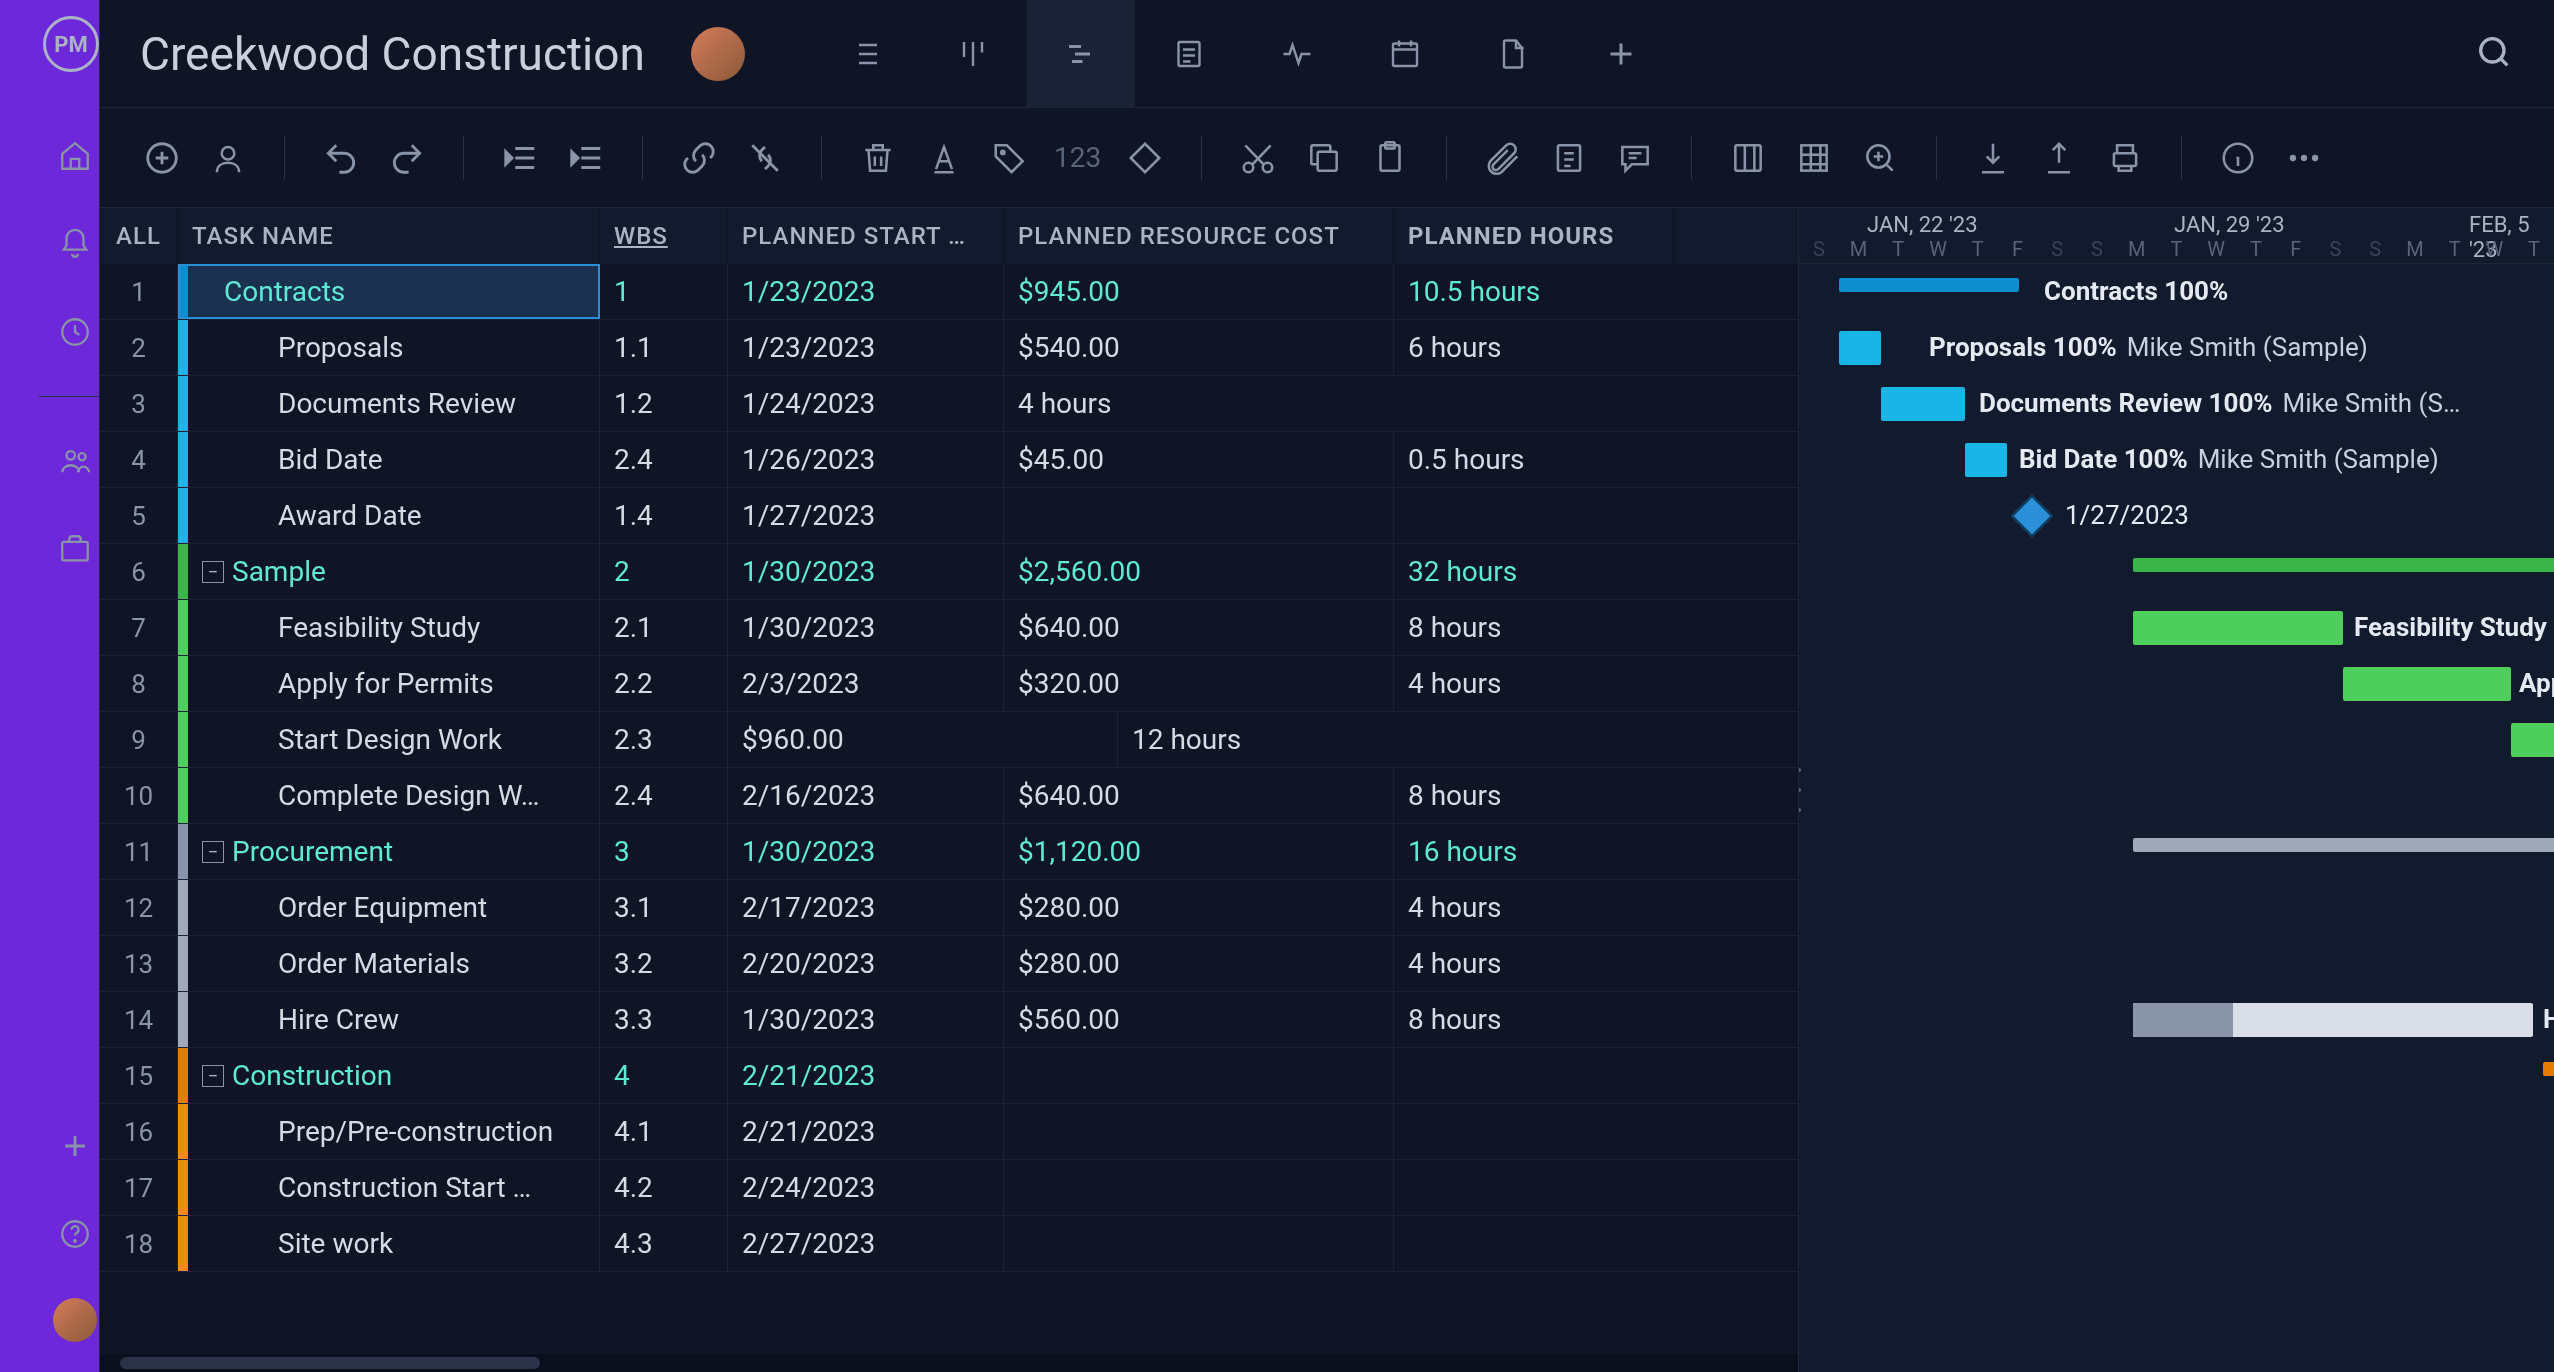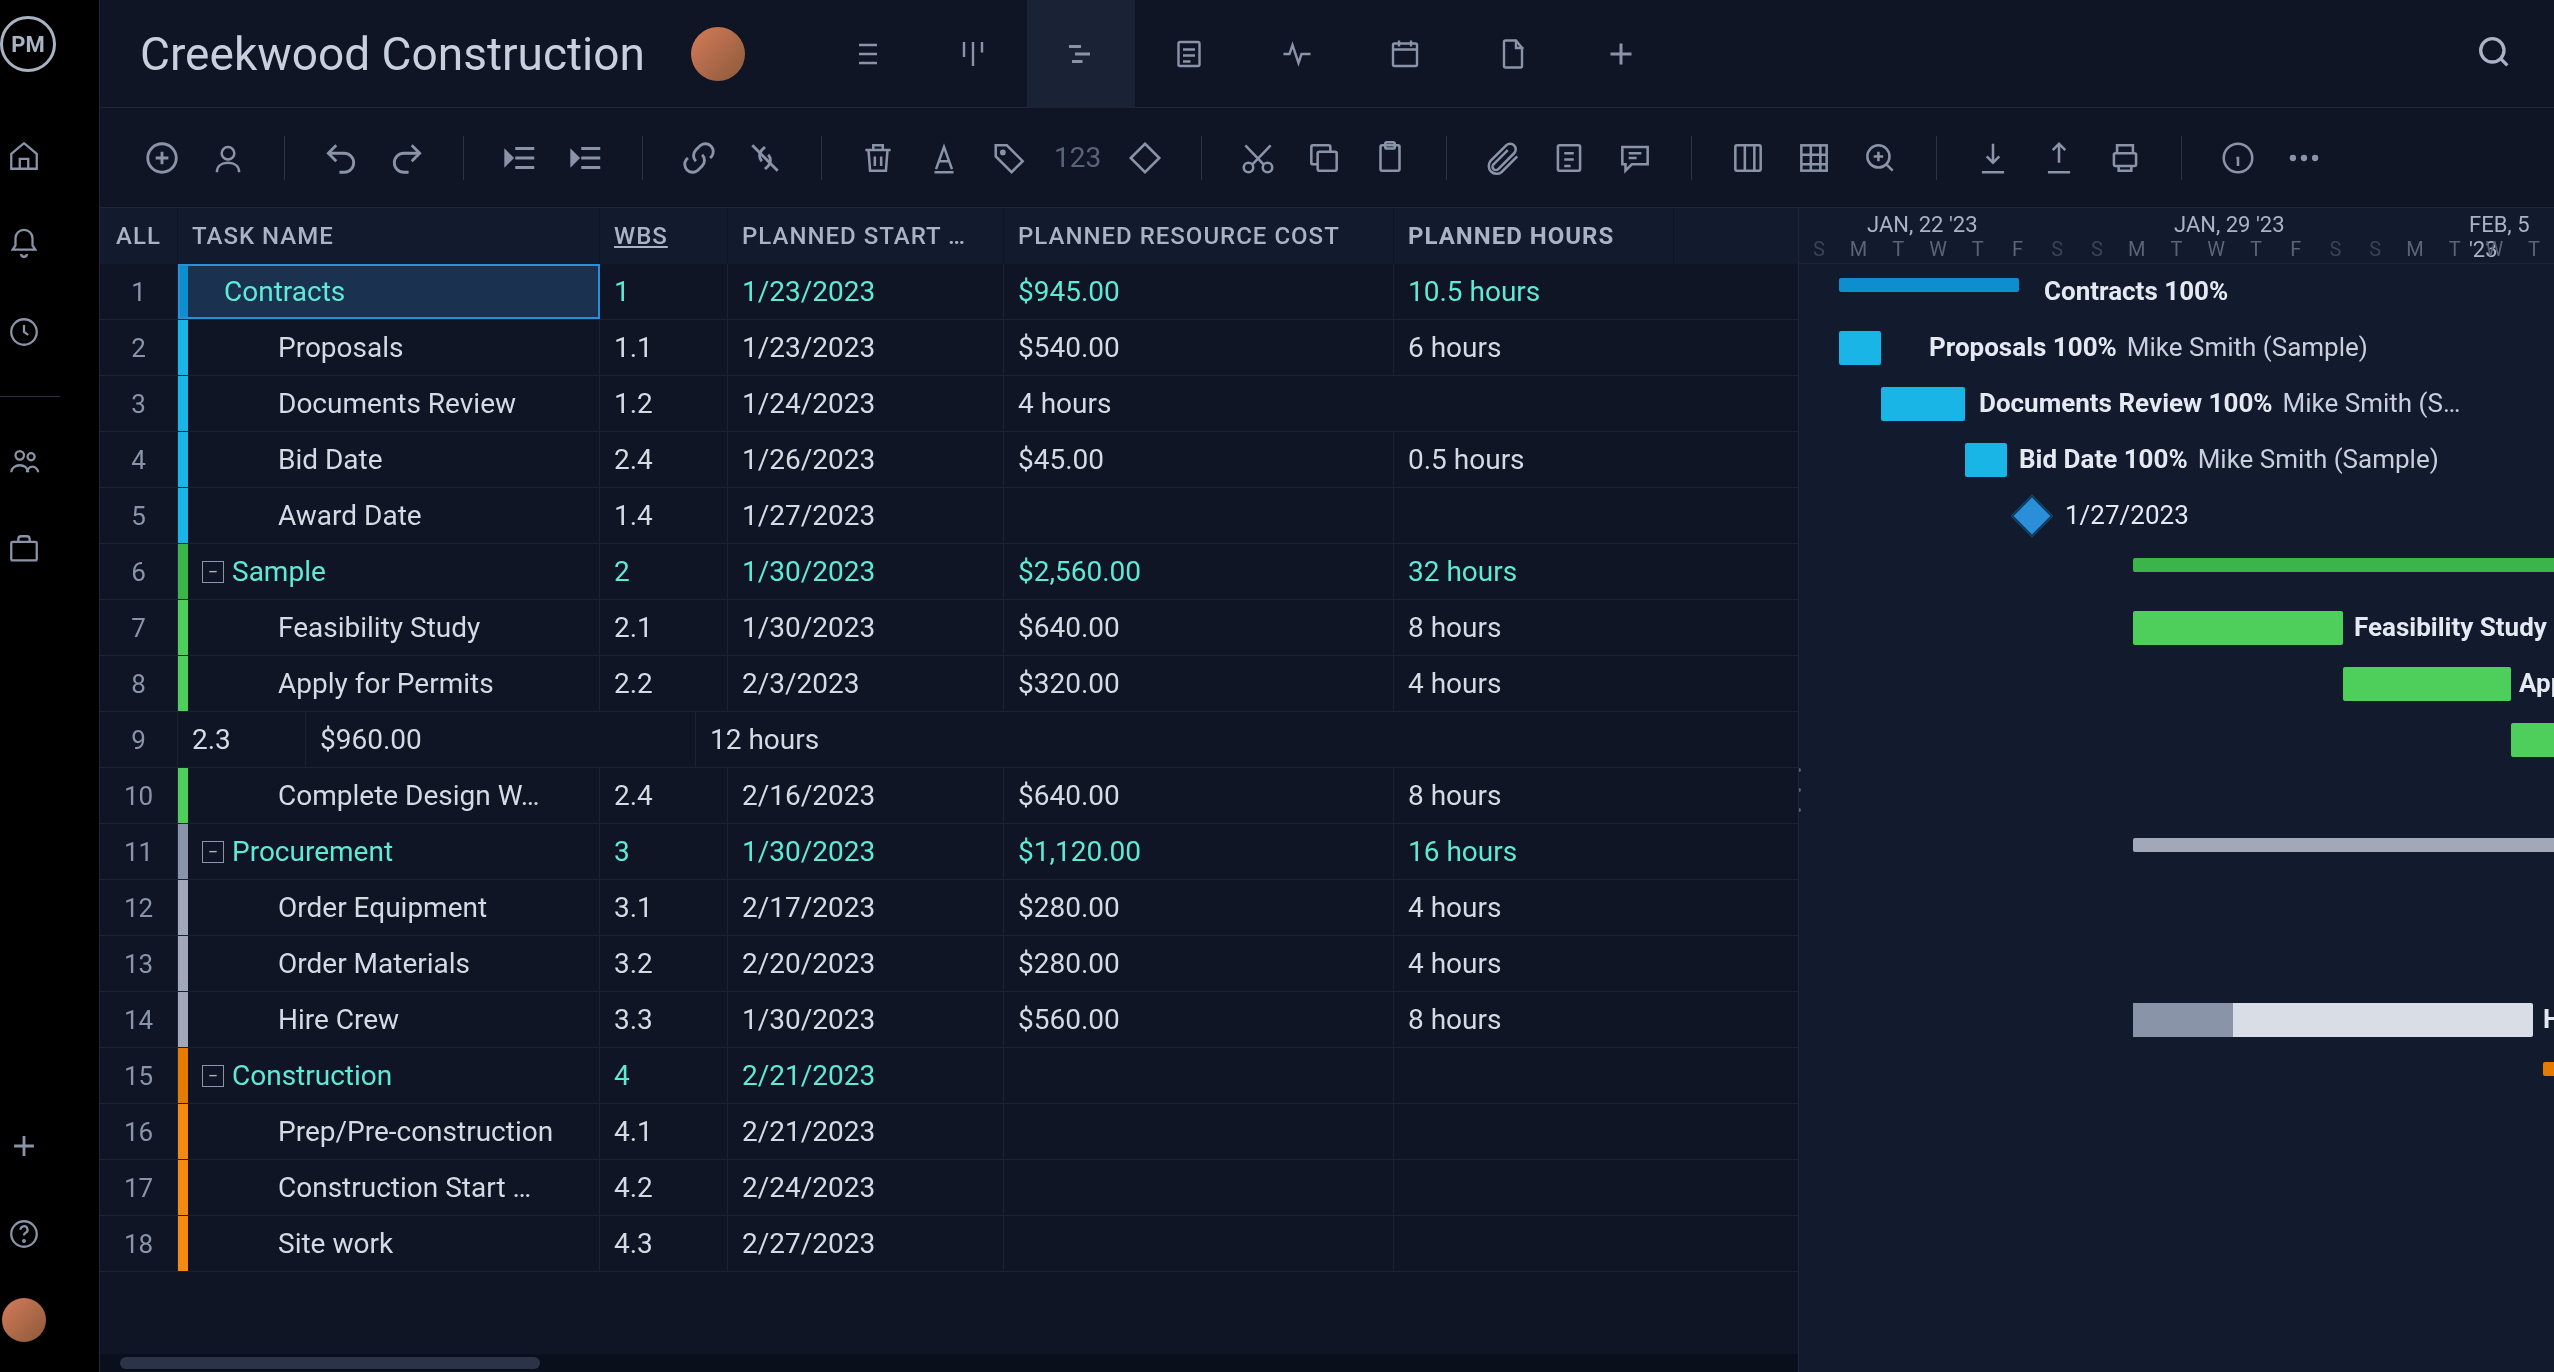--- a/index.html
+++ b/index.html
@@ -8,25 +8,25 @@
   background: #0f1525;
   color: #d5dae3;
   overflow: hidden;
   width: 2554px;
   height: 1372px;
   transform-origin: top left;
 }
 .app { display: flex; height: 100%; }
 .sidebar {
   width: 100px;
-  background: #000000;
+  background: #6d28d9;
   border-right: 1px solid #1e2638;
   display: flex;
   flex-direction: column;
-  align-items: flex-start;
+  align-items: flex-end;
   padding-top: 16px;
 }
 .logo {
   width: 56px; height: 56px;
   border: 3px solid #aab3c4;
   border-radius: 50%;
   display: flex; align-items: center; justify-content: center;
   font-weight: 700; font-size: 22px;
   color: #aab3c4;
   margin-bottom: 60px;
@@ -566,20 +566,26 @@
                   <span class="">Apply for Permits</span>
                 </div>
               </div>
               <div class="cell cell-wbs ">2.2</div>
               <div class="cell cell-start ">2/3/2023</div>
               <div class="cell cell-cost ">$320.00</div>
               <div class="cell cell-hours ">4 hours</div>
             </div>
             <div class="row">
               <div class="cell cell-num">9</div>
+              <div class="cell cell-name">
+                <div class="color-bar" style="background: rgb(78, 207, 91);"></div>
+                <div class="indent-1" style="display: flex; align-items: center; height: 100%; flex: 1 1 0%;">
+                  <span class="">Start Design Work</span>
+                </div>
+              </div>
               <div class="cell cell-wbs ">2.3</div>
               <div class="cell cell-cost ">$960.00</div>
               <div class="cell cell-hours ">12 hours</div>
             </div>
             <div class="row">
               <div class="cell cell-num">10</div>
               <div class="cell cell-name">
                 <div class="color-bar" style="background: rgb(78, 207, 91);"></div>
                 <div class="indent-1" style="display: flex; align-items: center; height: 100%; flex: 1 1 0%;">
                   <span class="">Complete Design W…</span>

